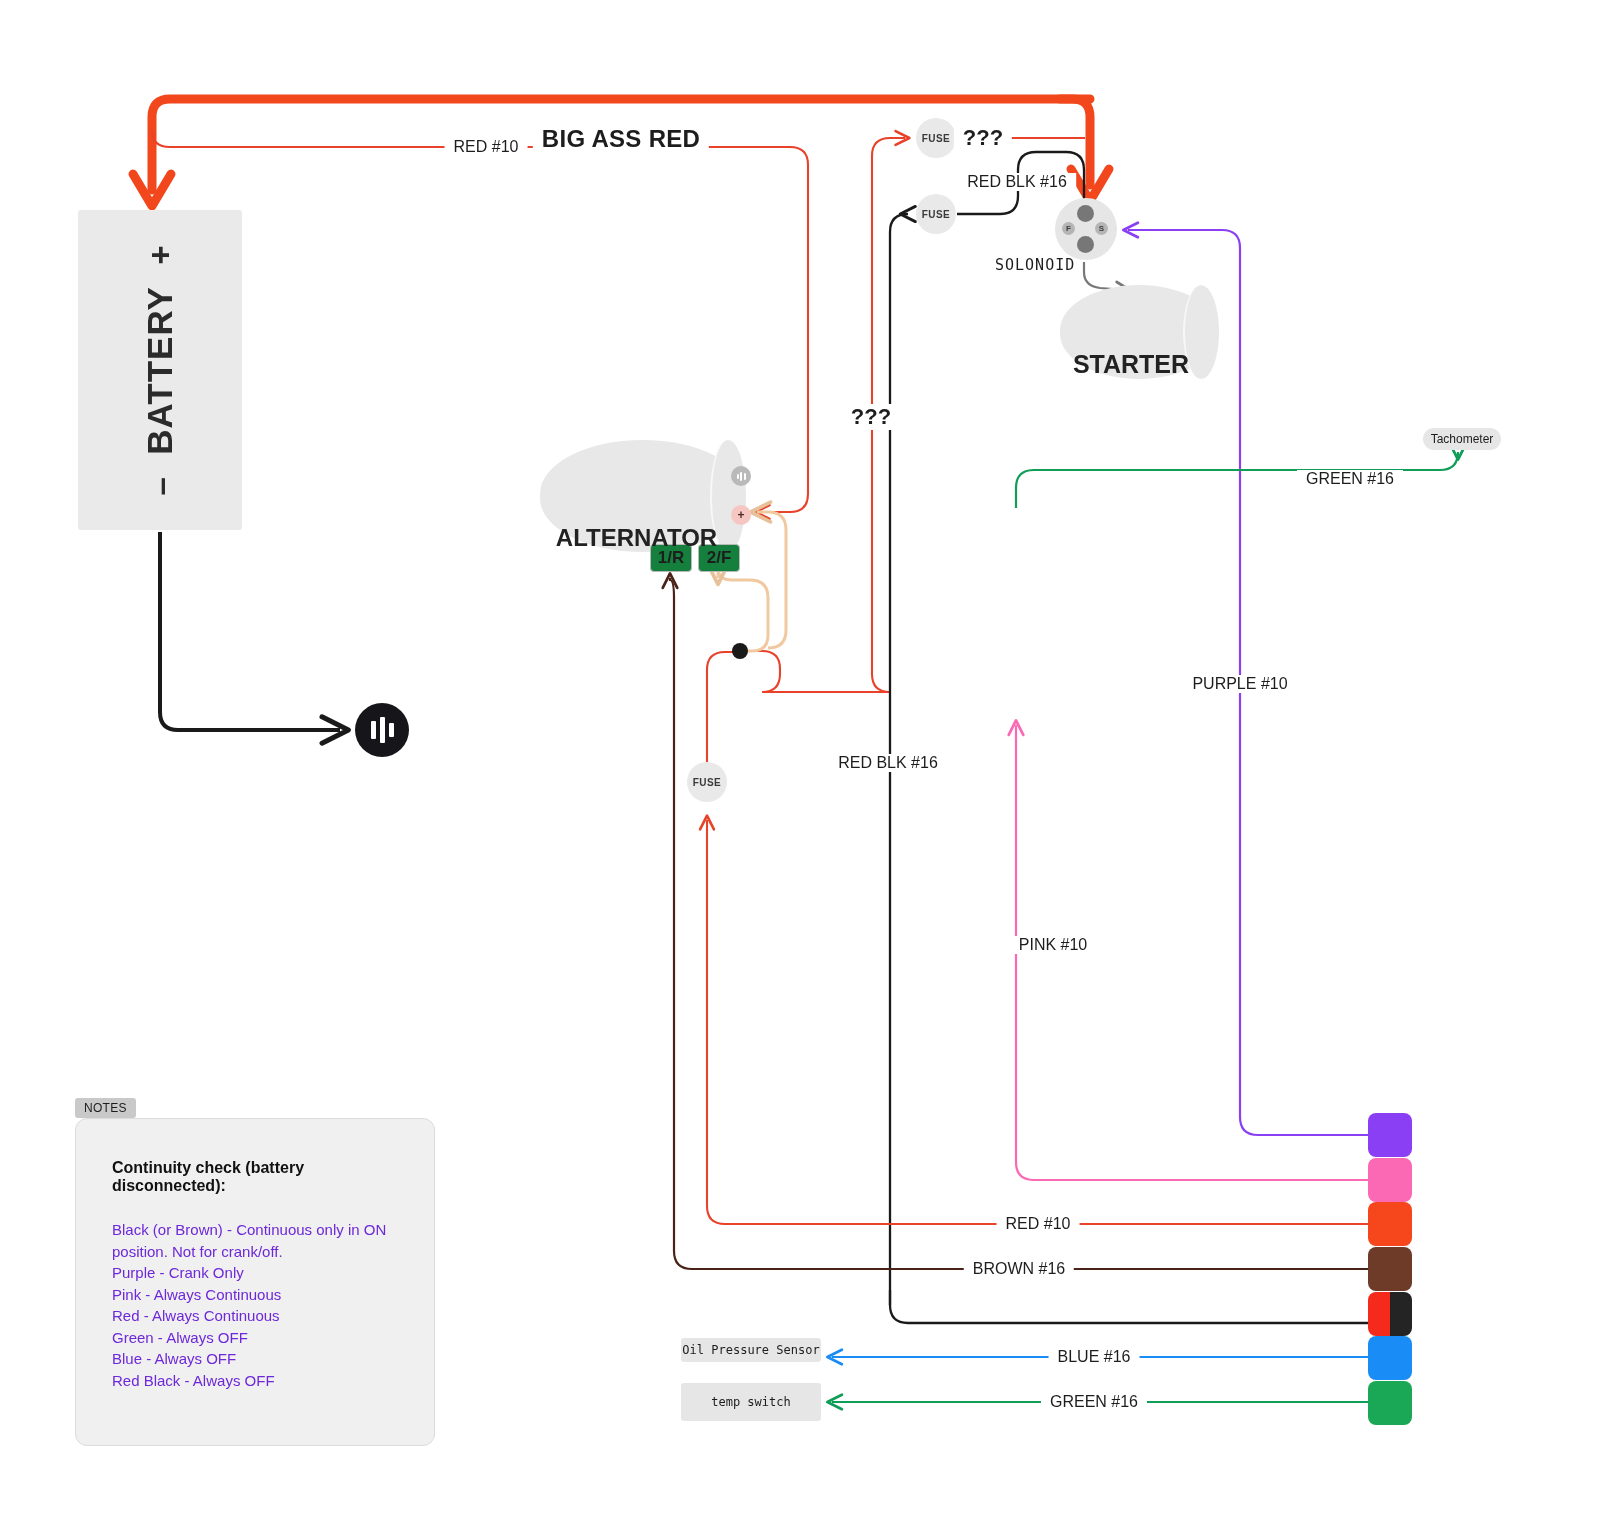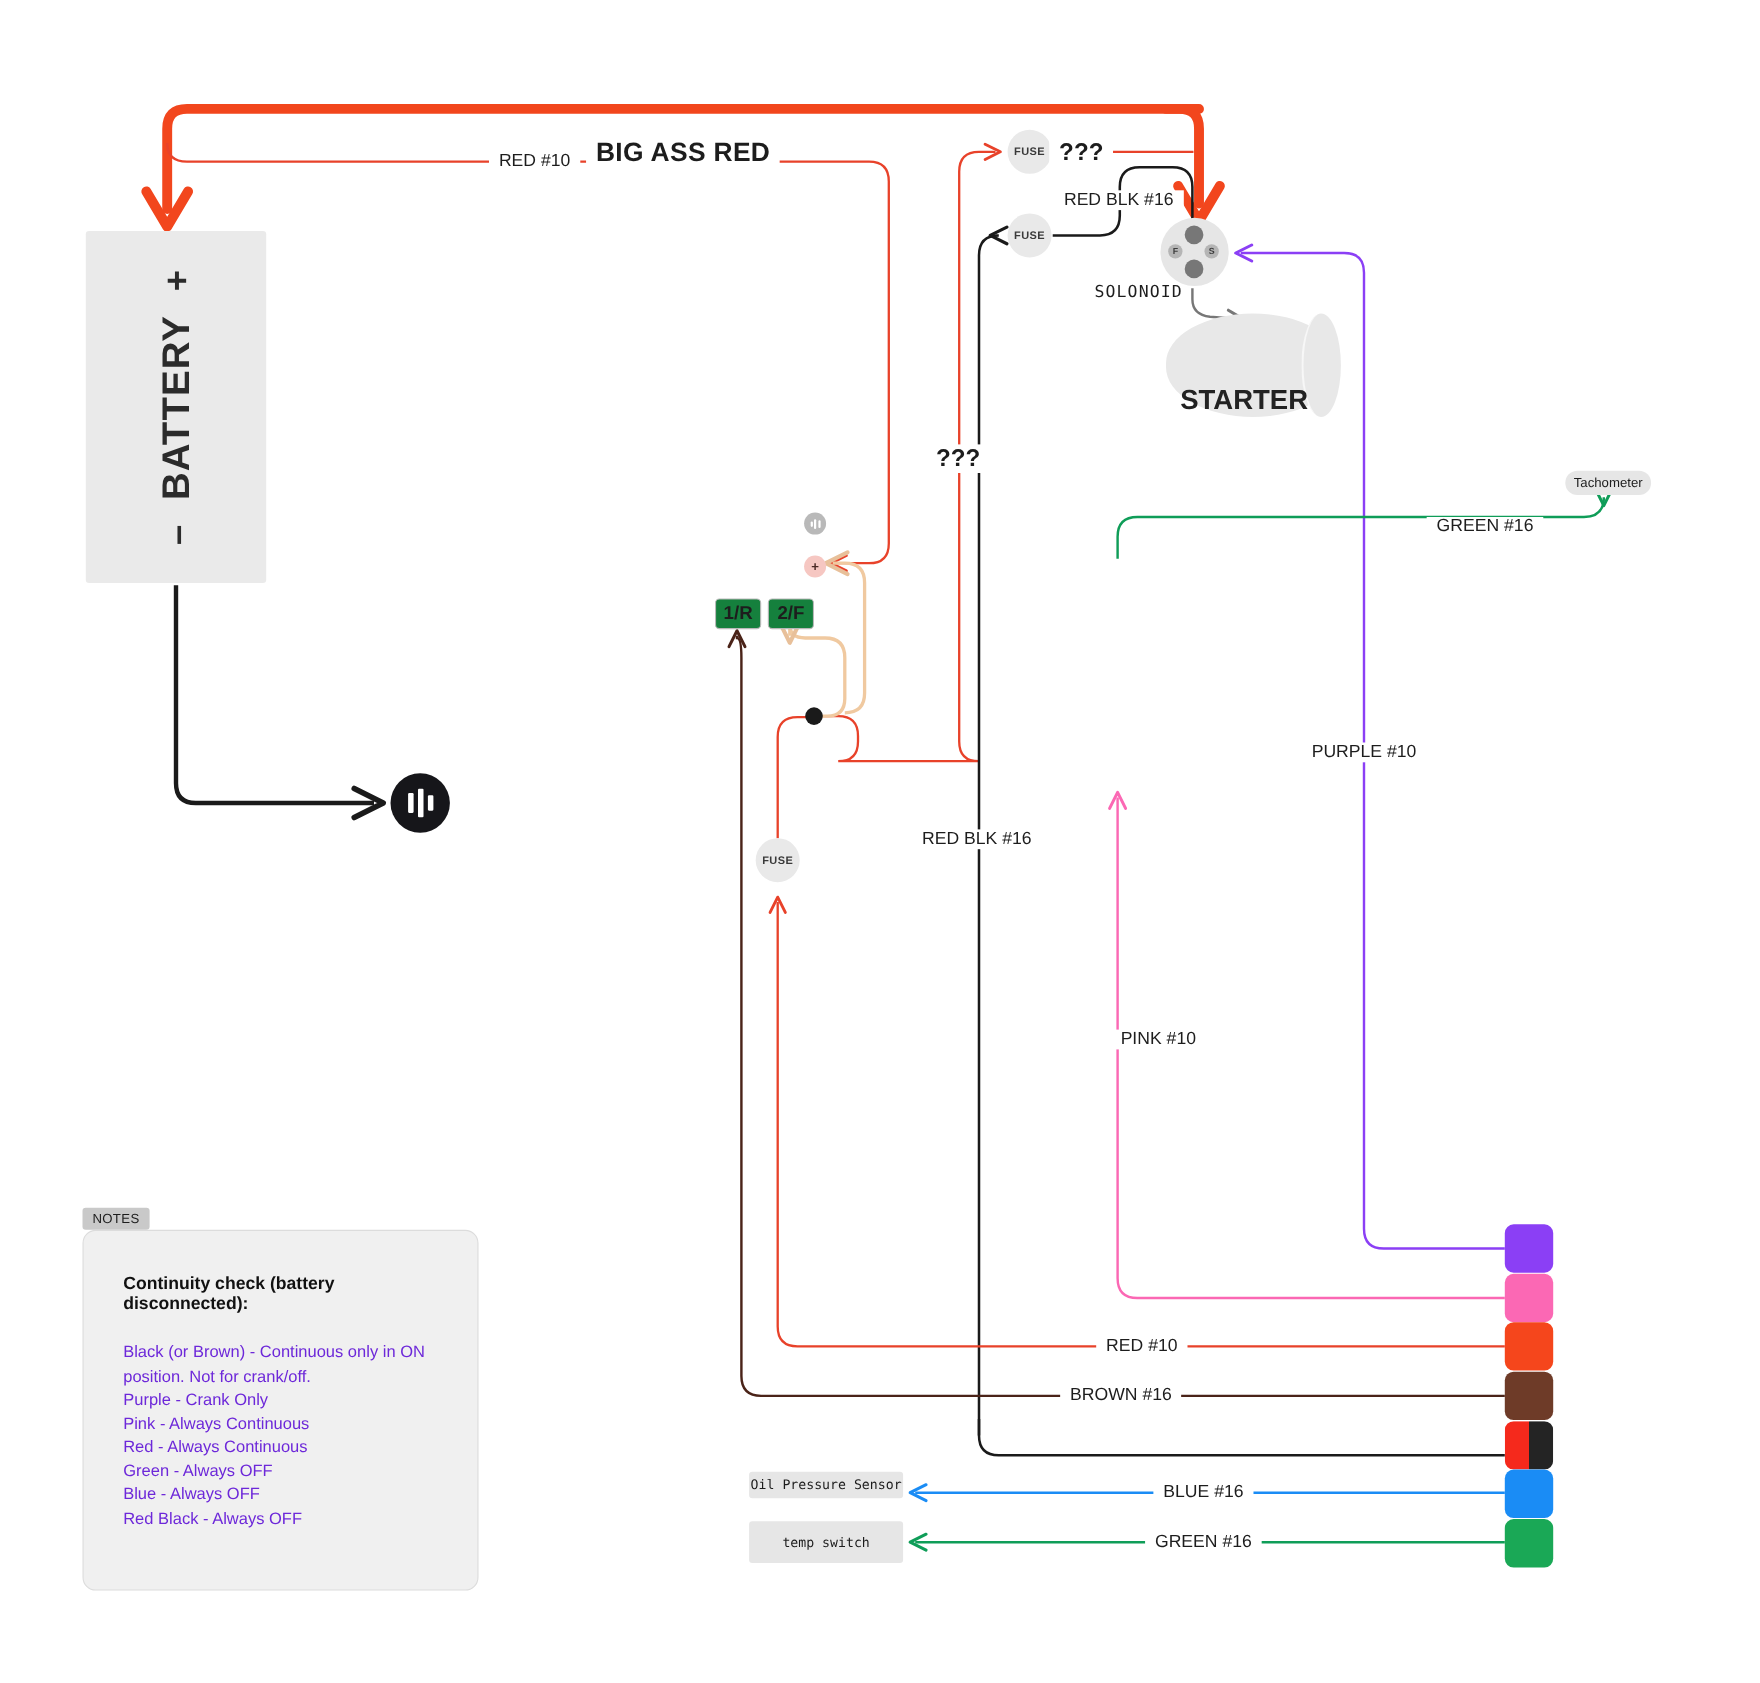--- a/index.html
+++ b/index.html
@@ -274,20 +274,24 @@
   </div>
 
   <div class="node" id="ground">
     <span class="bars">
       <i style="height:18px"></i>
         <i style="height:26px"></i>
         <i style="height:14px"></i>
     </span>
   </div>
 
+  <div class="node cyl" id="alternator">
+    <span class="cap"></span>
+    <span class="clabel">ALTERNATOR</span>
+  </div>
   <div class="alt-icon">
     <span class="bars">
       <i style="height:5px"></i>
         <i style="height:9px"></i>
         <i style="height:7px"></i>
     </span>
   </div>
   <div class="alt-plus">+</div>
   <div class="term-badge" id="term-1r">1/R</div>
   <div class="term-badge" id="term-2f">2/F</div>

